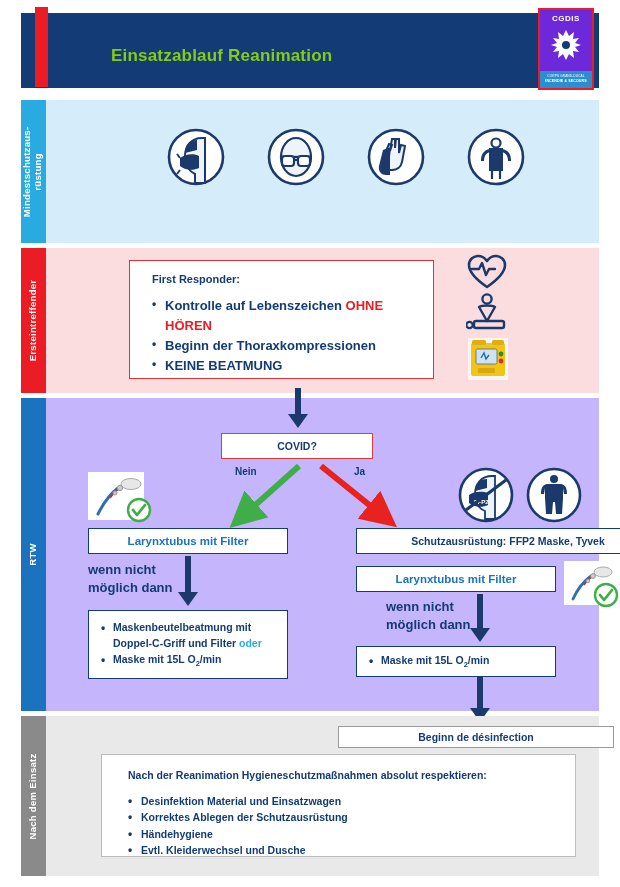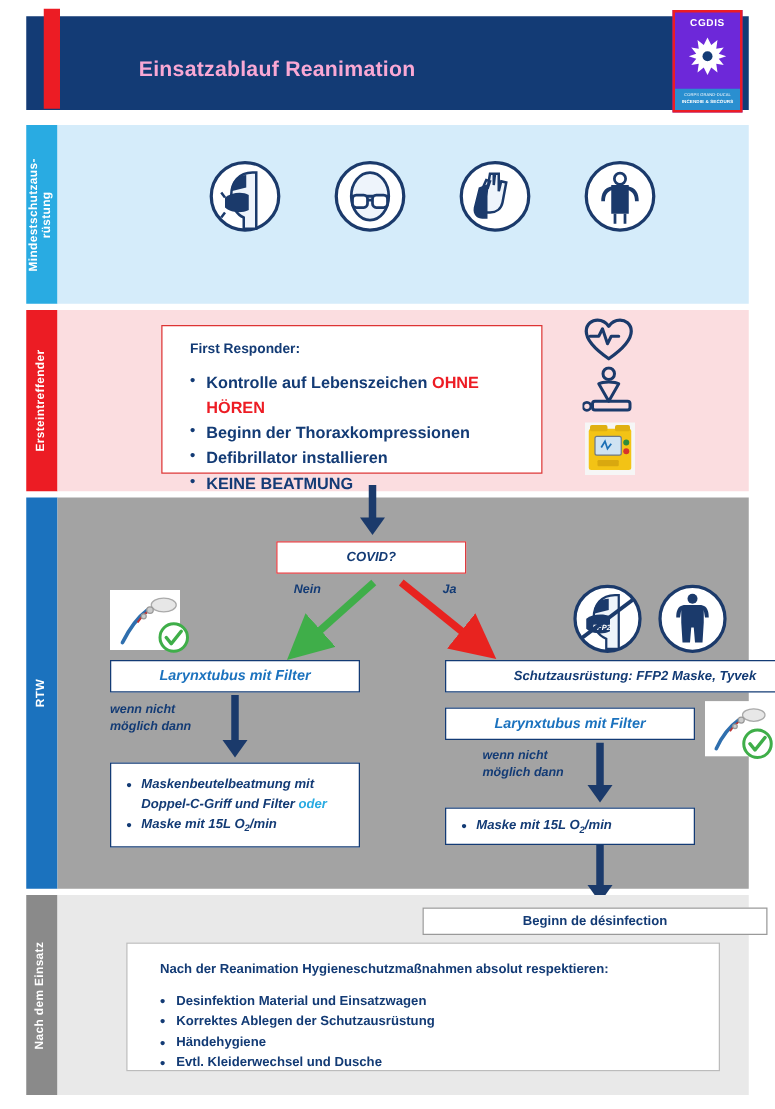--- a/index.html
+++ b/index.html
@@ -16,21 +16,21 @@
     position:absolute; left:21px; top:13px; width:578px; height:75px;
     background:#133b75;
   }
   .header-accent {
     position:absolute; left:35px; top:7px; width:13px; height:80px;
     background:#ec1c24; z-index:5;
   }
   .header-title {
     position:absolute; left:90px; top:0; height:85px;
     display:flex; align-items:center;
-    color:#f9a8d4; font-size:17px; font-weight:bold; letter-spacing:.2px;
+    color:#84cc16; font-size:17px; font-weight:bold; letter-spacing:.2px;
   }
   .logo {
     position:absolute; right:5px; top:-5px; width:56px; height:82px;
     background:#6d28d9; border:2px solid #ec1c24;
     display:flex; flex-direction:column; align-items:center;
   }
   .logo-name {
     color:#fff; font-size:8px; font-weight:bold; letter-spacing:.5px;
     margin-top:4px;
   }
@@ -83,37 +83,37 @@
   .fr-list li::before {
     content:"•"; position:absolute; left:0; top:-1px; font-size:12px;
   }
   .fr-red { color:#ed1c24; }
   .fr-icons { position:absolute; left:420px; top:6px; width:60px; }
   .fr-icons .i { display:block; margin-bottom:3px; }
 
   
   #sec-rtw { top:398px; height:313px; }
   #sec-rtw .side-tab { background:#1b72be; }
-  #sec-rtw .sec-body { background:#a3a3a3;font-style:italic; }
+  #sec-rtw .sec-body { background:#c4b5fd; }
 
   .node {
     position:absolute; background:#fff; border:1px solid #133b75;
     display:flex; align-items:center; justify-content:center;
     font-size:10.5px; font-weight:bold; color:#133b75; text-align:center;
   }
   .node.redline { border-color:#e03a3e; }
   .node.bluetext { color:#1b72be; font-size:11.5px; }
 
   .arrow { position:absolute; }
 
   .lbl {
     position:absolute; font-size:10px; font-weight:bold; color:#133b75;
   }
   .lbl-small {
-    position:absolute; font-size:10px; font-weight:bold; color:#133b75;
+    position:absolute; font-size:13px; font-weight:bold; color:#133b75;
     line-height:1.35;
   }
 
   .blist {
     position:absolute; background:#fff; border:1px solid #133b75;
     padding:9px 10px 9px 12px;
   }
   .blist ul { list-style:none; }
   .blist li {
     font-size:10.5px; font-weight:bold; color:#133b75;
@@ -215,21 +215,20 @@
     <div class="side-tab">
       <span>Ersteintreffender</span>
     </div>
     <div class="sec-body">
 
       <div class="fr-box">
         <div class="fr-title">First Responder:</div>
         <ul class="fr-list">
           <li><span>Kontrolle auf Lebenszeichen </span><span class="fr-red">OHNE HÖREN</span></li>
           <li>Beginn der Thoraxkompressionen</li>
-          <li>Defibrillator installieren</li>
           <li>KEINE BEATMUNG</li>
         </ul>
       </div>
 
       <div class="fr-icons">
         <svg class="i" width="42" height="36" viewBox="0 0 42 36">
           <path d="M21 33 C8 24 3 17 3 11 C3 5 8 2 12 2 c4 0 7 2 9 5 c2 -3 5 -5 9 -5 c4 0 9 3 9 9 c0 6 -5 13 -18 22 z" fill="none" stroke="#1b3a6b" stroke-width="2.6" stroke-linejoin="round"></path>
           <path d="M6 15 l7 0 l3 -6 l4 12 l3 -6 l6 0" fill="none" stroke="#1b3a6b" stroke-width="2.4" stroke-linejoin="round" stroke-linecap="round"></path>
         </svg>
         <svg class="i" width="46" height="40" viewBox="0 0 46 40">

